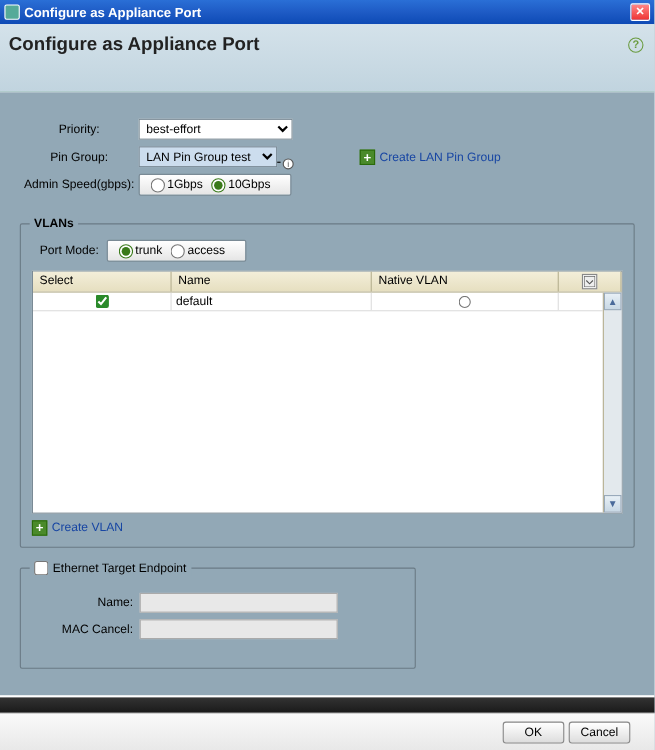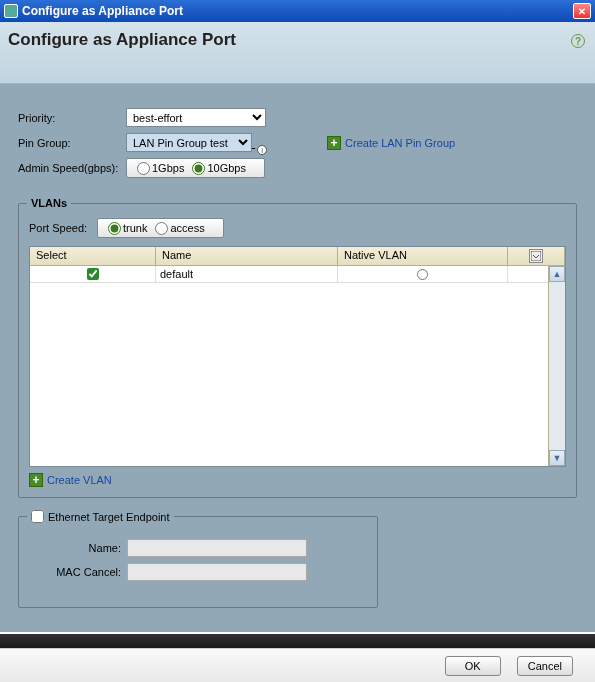--- a/index.html
+++ b/index.html
@@ -9,21 +9,21 @@
 .titlebar .app-icon { width: 14px; height: 14px; background: #5a9; border: 1px solid #fff; margin-right: 4px; border-radius: 2px; }
 .close-btn { margin-left: auto; width: 18px; height: 16px; background: linear-gradient(to bottom, #f88, #e33); border: 1px solid #fff; border-radius: 2px; display: flex; align-items: center; justify-content: center; color: #fff; font-size: 10px; font-weight: bold; cursor: pointer; }
 
 .header-band { height: 62px; background: linear-gradient(to bottom, #d4e2ea 0%, #c1d4df 100%); border-bottom: 1px solid #9bb; padding: 8px 8px 0 8px; position: relative; }
 .header-title { font-size: 17px; font-weight: bold; color: #222; }
 .help-icon { position: absolute; right: 10px; top: 12px; width: 14px; height: 14px; border-radius: 50%; border: 1px solid #6a9b3f; color: #6a9b3f; font-size: 10px; font-weight: bold; display: flex; align-items: center; justify-content: center; cursor: pointer; }
 
 .body-area { background: #92a8b6; padding: 24px 18px 10px 18px; height: 548px; position: relative; }
 
 .form-row { display: flex; align-items: center; margin-bottom: 6px; }
-.form-row label { width: 108px; text-align: left; padding-right: 0; color: #000; }
+.form-row label { width: 108px; text-align: center; padding-right: 0; color: #000; }
 .dd { position: relative; display: inline-block; text-decoration: underline; }
 .dd select { height: 19px; border: 1px solid #7a8a95; background: #fff; font-size: 11px; padding: 0 2px; }
 .dd-priority select { width: 140px; }
 .dd-pin select { width: 126px; background: #cde; }
 .info-icon { width: 10px; height: 10px; border-radius: 50%; background: #fff; border: 1px solid #555; color: #555; font-size: 8px; display: inline-flex; align-items: center; justify-content: center; margin-left: 2px; position: relative; top: 6px; }
 
 .plus-btn { width: 14px; height: 14px; background: #4a8a2a; color: #fff; display: inline-flex; align-items: center; justify-content: center; font-size: 12px; font-weight: bold; border: 1px solid #2a6a0a; cursor: pointer; margin-left: 60px; }
 .link-text { color: #1846a3; margin-left: 4px; cursor: pointer; }
 
 .radio-group { display: inline-flex; align-items: center; border: 1px solid #7a8a95; background: linear-gradient(to bottom, #fff, #e5e5e5); padding: 2px 10px; border-radius: 2px; height: 20px; }
@@ -61,21 +61,21 @@
 
 .eth-fieldset { border: 1px solid #6a7a85; border-radius: 2px; margin-top: 18px; padding: 22px 10px 20px 10px; position: relative; width: 360px; }
 .eth-legend { position: absolute; top: -7px; left: 8px; background: #92a8b6; padding: 0 4px; display: flex; align-items: center; }
 .eth-legend input { margin-right: 4px; }
 .eth-row { display: flex; align-items: center; margin-bottom: 6px; }
 .eth-row label { width: 98px; text-align: right; padding-right: 6px; color: #000; }
 .eth-row input[type=text] { width: 180px; height: 18px; border: 1px solid #aaa; background: #e8e8e8; padding: 0 4px; }
 
 .footer { position: absolute; left: 0; right: 0; bottom: 0; height: 48px; }
 .footer-dark { height: 14px; background: linear-gradient(to bottom, #333, #1a1a1a); }
-.footer-light { height: 34px; background: linear-gradient(to bottom, #fafafa, #e8e8e8); border-top: 1px solid #ccc; display: flex; align-items: center; justify-content: flex-end; padding-right: 22px; gap: 16px; }
+.footer-light { height: 34px; background: linear-gradient(to bottom, #fafafa, #e8e8e8); border-top: 1px solid #ccc; display: flex; align-items: center; justify-content: flex-end; padding-right: 22px; gap: 4px; }
 .btn { min-width: 56px; height: 20px; border: 1px solid #888; border-radius: 3px; background: linear-gradient(to bottom, #fff, #ddd); font-size: 11px; cursor: pointer; padding: 0 10px; }
 </style>
 </head>
 <body>
 
 <div class="titlebar">
   <div class="app-icon"></div>
   <span>Configure as Appliance Port</span>
   <div class="close-btn">✕</div>
 </div>
@@ -119,21 +119,21 @@
           <input type="radio" name="speed" checked="" style="">
           <span>10Gbps</span>
         </label>
     </div>
   </div>
 
   <div class="fieldset">
     <span class="legend">VLANs</span>
 
     <div class="form-row" style="margin-top:6px;">
-      <label style="width:68px;">Port Speed:</label>
+      <label style="width:68px;">Port Mode:</label>
       <div class="radio-group">
         <label>
             <input type="radio" name="pmode" checked="" style="">
             <span>trunk</span>
           </label>
         <label>
             <input type="radio" name="pmode" style="">
             <span>access</span>
           </label>
       </div>

